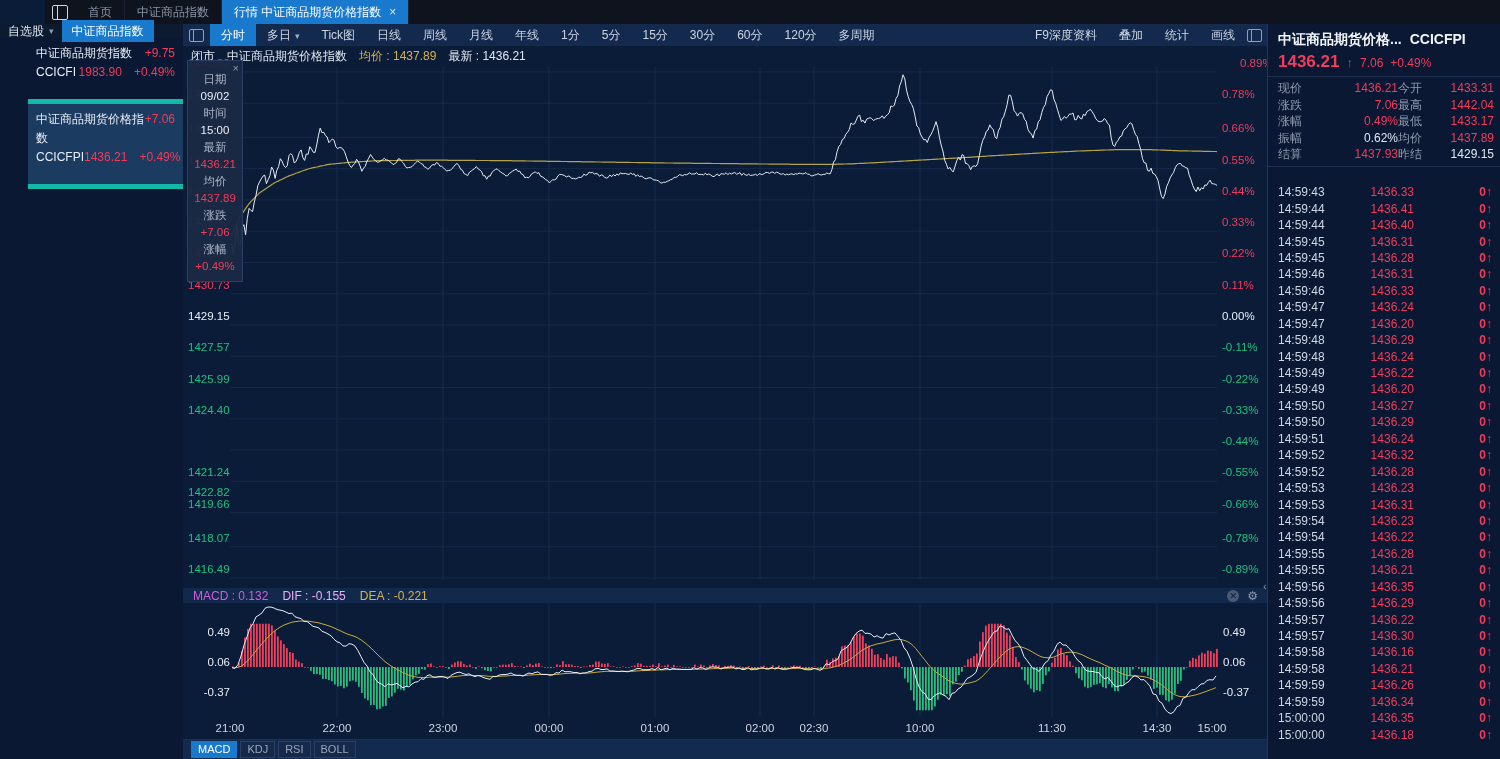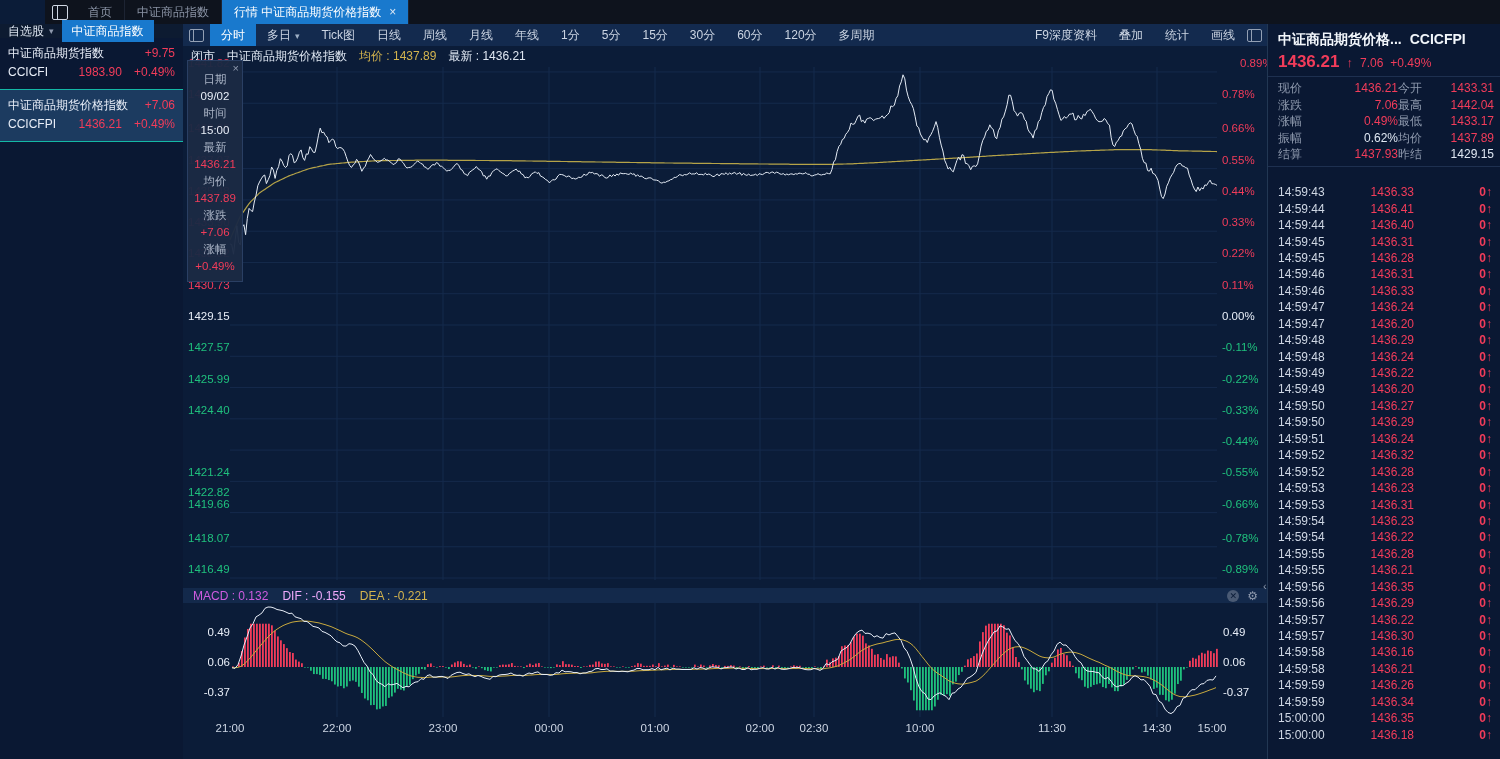--- a/index.html
+++ b/index.html
@@ -13,21 +13,21 @@
   #top-tabs{display:flex;height:24px;align-items:stretch;}
   .tab{display:flex;align-items:center;padding:0 12px;color:#8a93a5;border-right:1px solid #1d2433;cursor:default;}
   .tab.active{background:#1979cd;color:#fff;}
   .tab-close{margin-left:8px;font-size:12px;color:#dce8f5;}
   
   #sidebar{position:absolute;left:0;top:24px;bottom:0;width:183px;background:#0a1833;border-right:1px solid #16294a;}
   #sb-head{height:14px;display:flex;align-items:center;background:#0d1b31;}
   #group-sel{display:flex;align-items:center;gap:5px;padding:0 8px;color:#dfe7f2;}
   #group-sel .caret{font-size:9px;color:#8e99ad;}
   #group-tab{height:22px;line-height:22px;padding:0 10px;background:#1979cd;color:#fff;}
-  .wl-item{padding:6px 8px 7px 8px;border-bottom:1px solid #14b8a6;}
+  .wl-item{padding:6px 8px 17px 8px;border-bottom:5px solid #14b8a6;margin-left:28px;}
   .wl-item.selected{background:#1c3b60;}
   .wl-row{display:flex;justify-content:space-between;align-items:baseline;line-height:19px;}
   .wl-name{color:#e8eef8;}
   .wl-code{color:#e8eef8;flex:1;}
   .red{color:#f23c5a;}
   .wl-price{margin-right:12px;}
   
   #chart-area{position:absolute;left:183px;right:232px;top:24px;bottom:0;background:#0b1c38;}
   #toolbar{position:absolute;left:0;right:0;top:0;height:22px;background:#132a4e;display:flex;align-items:center;}
   .panel-icon{width:13px;height:11px;border:1px solid #93a0b4;border-radius:2px;margin:0 6px;position:relative;flex:none;}
@@ -179,20 +179,26 @@
     </div>
     <div id="macd-head">
       <span class="magenta">MACD : 0.132</span>
       <span class="white">DIF : -0.155</span>
       <span class="yellow">DEA : -0.221</span>
       <span id="mh-icons">
         <span class="mh-circle">✕</span>
         <span class="mh-gear">⚙</span>
       </span>
     </div>
+    <div id="ind-tabs">
+        <span class="ind-tab active">MACD</span>
+        <span class="ind-tab">KDJ</span>
+        <span class="ind-tab">RSI</span>
+        <span class="ind-tab">BOLL</span>
+      </div>
   </div>
 
   <svg id="chart-svg" width="1500" height="759" viewBox="0 0 1500 759">
       <line x1="230" y1="71.97299999999998" x2="1217" y2="71.97299999999998" stroke="#152a4c" stroke-width="1"></line>
       <line x1="230" y1="103.24599999999998" x2="1217" y2="103.24599999999998" stroke="#152a4c" stroke-width="1"></line>
       <line x1="230" y1="137.362" x2="1217" y2="137.362" stroke="#152a4c" stroke-width="1"></line>
       <line x1="230" y1="168.635" x2="1217" y2="168.635" stroke="#152a4c" stroke-width="1"></line>
       <line x1="230" y1="199.90800000000002" x2="1217" y2="199.90800000000002" stroke="#152a4c" stroke-width="1"></line>
       <line x1="230" y1="231.18099999999998" x2="1217" y2="231.18099999999998" stroke="#152a4c" stroke-width="1"></line>
       <line x1="230" y1="262.454" x2="1217" y2="262.454" stroke="#152a4c" stroke-width="1"></line>

